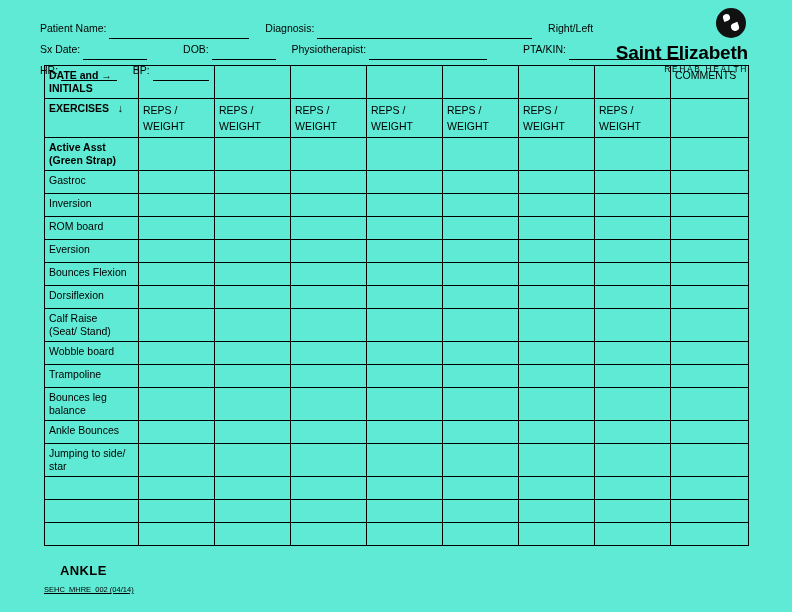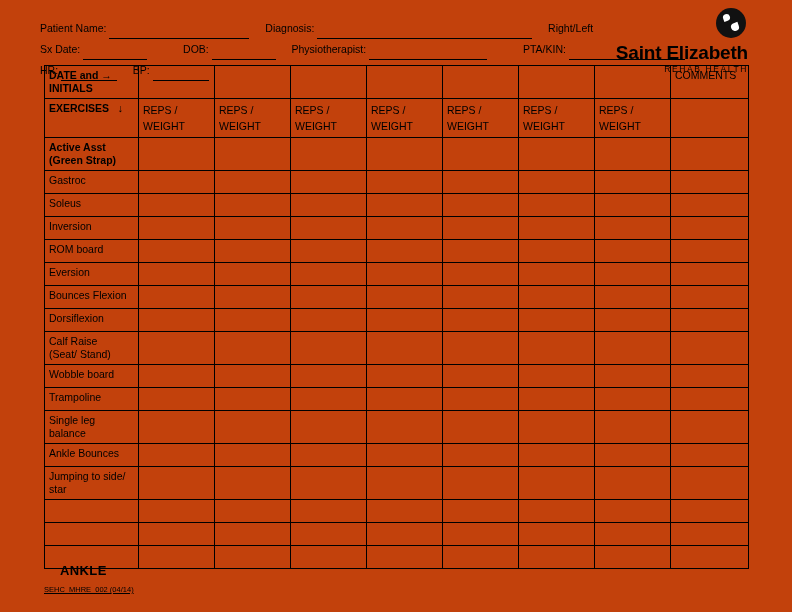--- a/index.html
+++ b/index.html
@@ -9,21 +9,21 @@
   }
   body {
     font-family: "Liberation Sans", sans-serif;
     color: #000000;
   }
   .page {
     position: relative;
     width: 792px;
     height: 612px;
     overflow: hidden;
-    background: #c2410c;
+    background: #5eead4;
   }
 
   
   .header {
     position: absolute;
     left: 40px;
     top: 18px;
     width: 600px;
     font-size: 10.5px;
     line-height: 21px;
@@ -247,33 +247,20 @@
           <td class="td-short"></td>
           <td class="td-short"></td>
           <td class="td-short"></td>
           <td class="td-short"></td>
           <td class="td-short"></td>
           <td class="td-short"></td>
           <td class="td-short"></td>
           <td class="td-short"></td>
         </tr>
         <tr>
-          <td class="rowhead td-mid">
-            <div>Soleus</div>
-          </td>
-          <td class="td-mid"></td>
-          <td class="td-mid"></td>
-          <td class="td-mid"></td>
-          <td class="td-mid"></td>
-          <td class="td-mid"></td>
-          <td class="td-mid"></td>
-          <td class="td-mid"></td>
-          <td class="td-mid"></td>
-        </tr>
-        <tr>
           <td class="rowhead td-short">
             <div>Inversion</div>
           </td>
           <td class="td-short"></td>
           <td class="td-short"></td>
           <td class="td-short"></td>
           <td class="td-short"></td>
           <td class="td-short"></td>
           <td class="td-short"></td>
           <td class="td-short"></td>
@@ -366,21 +353,21 @@
           <td class="td-mid"></td>
           <td class="td-mid"></td>
           <td class="td-mid"></td>
           <td class="td-mid"></td>
           <td class="td-mid"></td>
           <td class="td-mid"></td>
           <td class="td-mid"></td>
         </tr>
         <tr>
           <td class="rowhead td-mid">
-            <div>Single leg balance</div>
+            <div>Bounces leg balance</div>
           </td>
           <td class="td-mid"></td>
           <td class="td-mid"></td>
           <td class="td-mid"></td>
           <td class="td-mid"></td>
           <td class="td-mid"></td>
           <td class="td-mid"></td>
           <td class="td-mid"></td>
           <td class="td-mid"></td>
         </tr>

